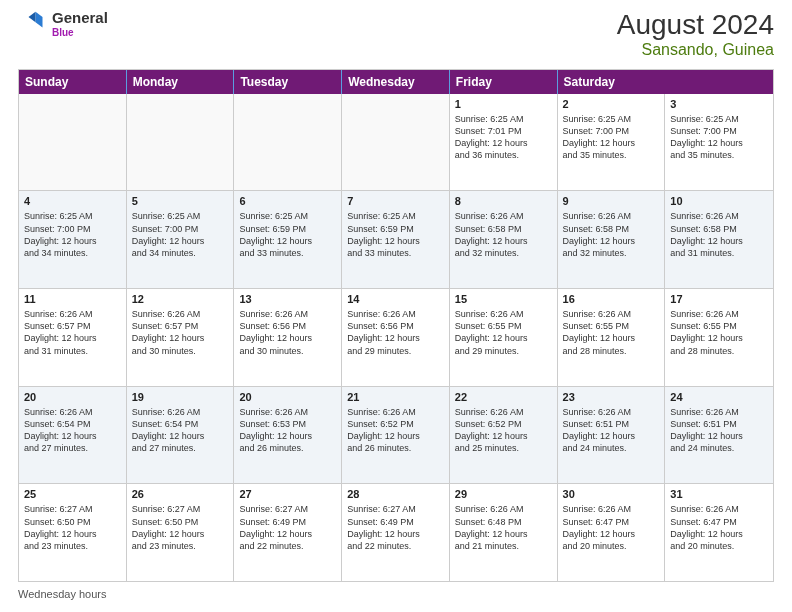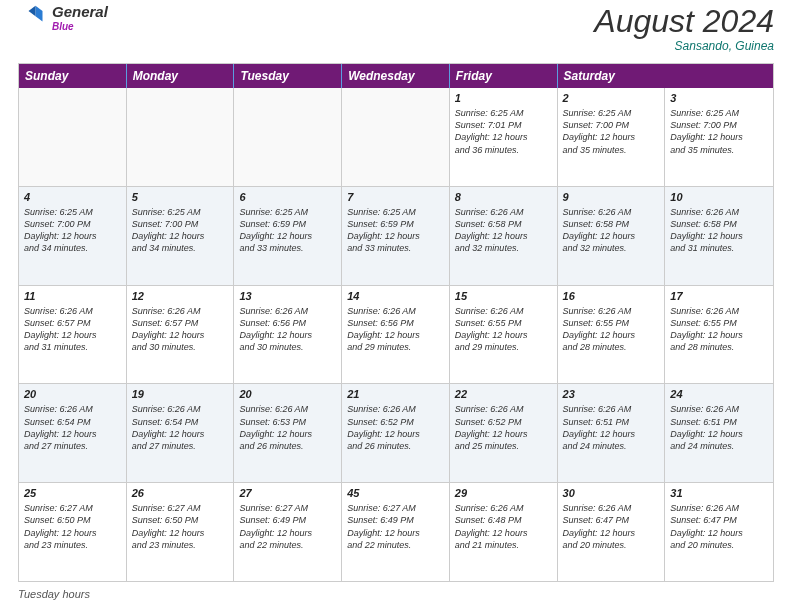--- a/index.html
+++ b/index.html
@@ -6,24 +6,23 @@
     body {
       font-family: Arial, sans-serif;
       background: #fff;
       width: 792px;
       height: 612px;
       overflow: hidden;
     }
     .page {
       width: 792px;
       height: 612px;
-      padding: 4px 18px 12px 18px;
+      padding: 10px 18px 12px 18px;
       display: flex;
       flex-direction: column;
-      font-style: italic;
     }
     .header {
       display: flex;
       justify-content: space-between;
       align-items: flex-start;
       margin-bottom: 10px;
     }
     .logo {
       display: flex;
       align-items: center;
@@ -46,28 +45,28 @@
     }
     .logo-icon {
       width: 28px;
       height: 28px;
       margin-right: 2px;
     }
     .title-block {
       text-align: right;
     }
     .month-title {
-      font-size: 32px;
+      font-size: 28px;
       font-weight: 300;
       color: #333;
       line-height: 1.1;
     }
     .location-title {
-      font-size: 12px;
-      color: #0f766e;
+      font-size: 16px;
+      color: #4d7c0f;
       font-weight: normal;
     }
     .calendar {
       flex: 1;
       display: flex;
       flex-direction: column;
       border: 1px solid #ccc;
     }
     .cal-header-row {
       display: grid;
@@ -355,21 +354,21 @@
 and 23 minutes.</div>
           </div>
           <div class="cal-cell">
             <div class="day-num">27</div>
             <div class="cell-text" style="white-space: pre-line;">Sunrise: 6:27 AM
 Sunset: 6:49 PM
 Daylight: 12 hours
 and 22 minutes.</div>
           </div>
           <div class="cal-cell">
-            <div class="day-num">45</div>
+            <div class="day-num">28</div>
             <div class="cell-text" style="white-space: pre-line;">Sunrise: 6:27 AM
 Sunset: 6:49 PM
 Daylight: 12 hours
 and 22 minutes.</div>
           </div>
           <div class="cal-cell">
             <div class="day-num">29</div>
             <div class="cell-text" style="white-space: pre-line;">Sunrise: 6:26 AM
 Sunset: 6:48 PM
 Daylight: 12 hours
@@ -387,15 +386,15 @@
             <div class="cell-text" style="white-space: pre-line;">Sunrise: 6:26 AM
 Sunset: 6:47 PM
 Daylight: 12 hours
 and 20 minutes.</div>
           </div>
         </div>
       </div>
   </div>
 
   <div class="footer-note">
-    <span>Tuesday hours</span>
+    <span>Wednesday hours</span>
   </div>
 </div>
 
 </body></html>

